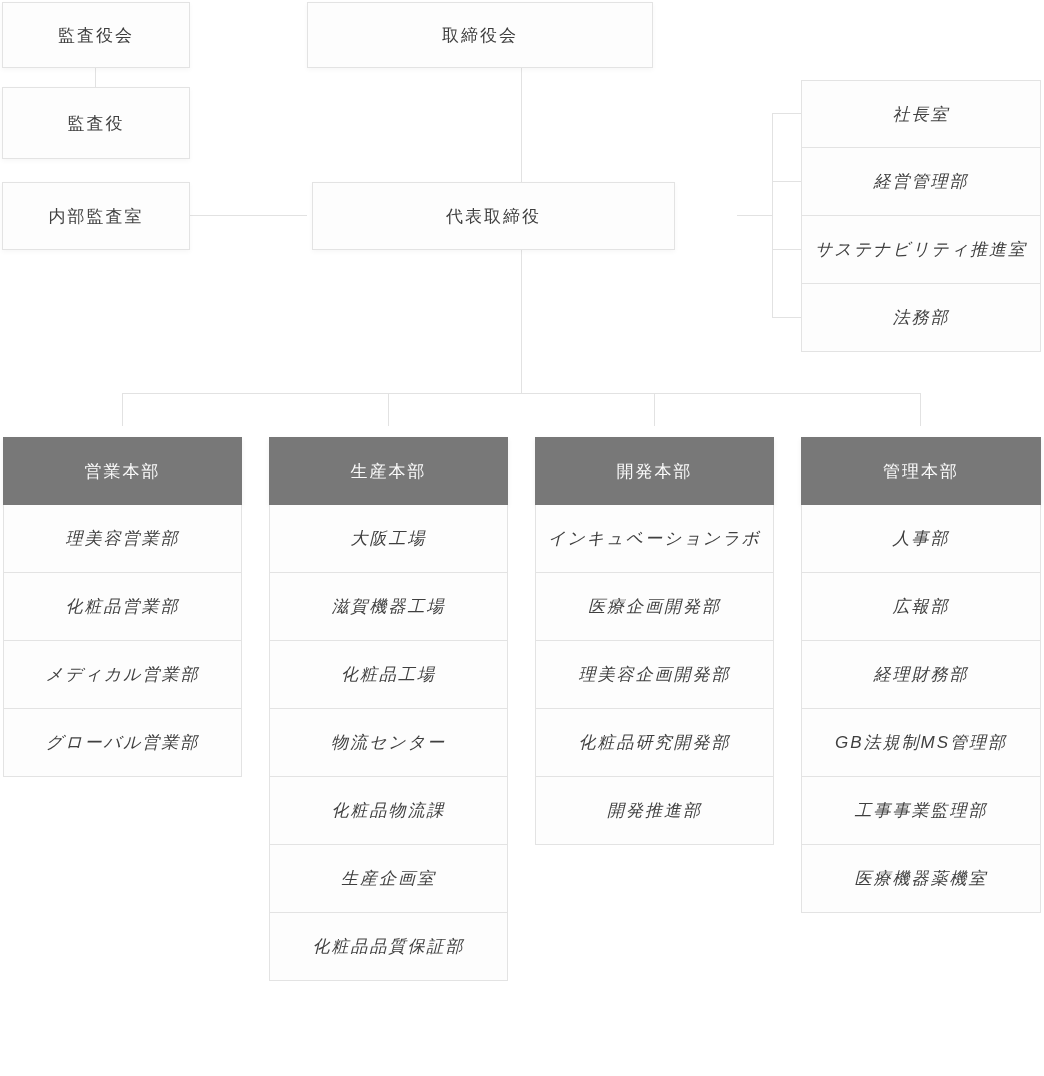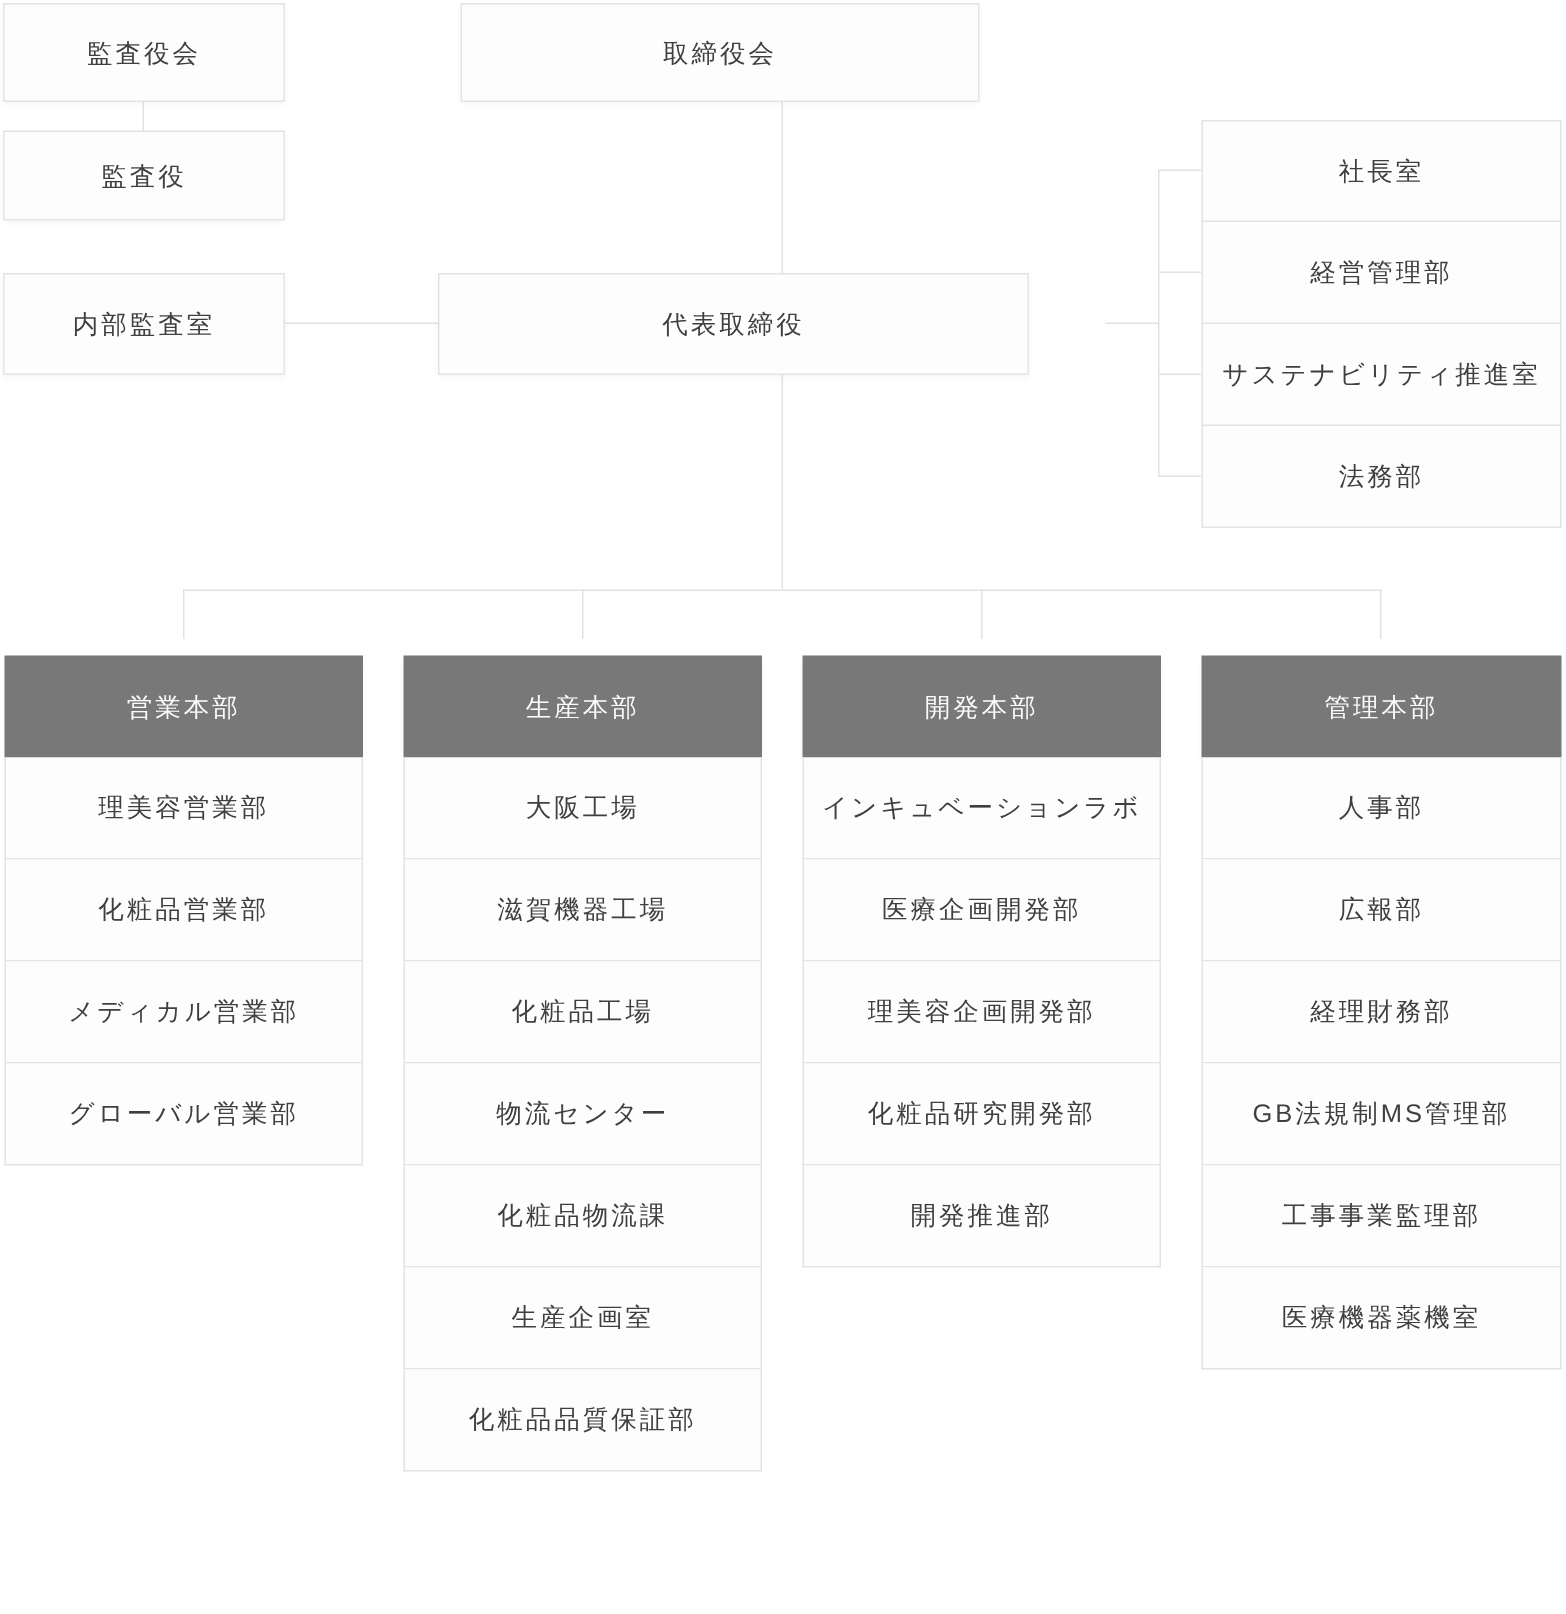--- a/index.html
+++ b/index.html
@@ -32,21 +32,21 @@
     display:flex;align-items:center;justify-content:center;
     font-size:17px;letter-spacing:2px;
     box-shadow:0 2px 5px rgba(0,0,0,0.06);
     margin-top:11px;
   }
   .row{
     box-sizing:border-box;height:68px;
     background:var(--box-bg);
     border:1px solid var(--box-border);border-top:0;
     display:flex;align-items:center;justify-content:center;
-    font-size:17px;color:var(--text);letter-spacing:2px;
+    font-size:17px;color:var(--text);letter-spacing:2px;font-style:italic;
   }
   .col.bordered-top .row:first-child{border-top:1px solid var(--box-border);}
   .line{position:absolute;background:var(--line);}
   .h{height:1px;}
   .v{width:1px;}
 </style>
 </head>
 <body>
 
 <div class="stage">
@@ -61,24 +61,24 @@
   <div class="line h" style="left:772px;top:249px;width:29px"></div>
   <div class="line h" style="left:772px;top:317px;width:29px"></div>
   <div class="line v" style="left:521px;top:250px;height:143px"></div>
   <div class="line h" style="left:122px;top:393px;width:799px"></div>
   <div class="line v" style="left:122px;top:393px;height:33px"></div>
   <div class="line v" style="left:388px;top:393px;height:33px"></div>
   <div class="line v" style="left:654px;top:393px;height:33px"></div>
   <div class="line v" style="left:920px;top:393px;height:33px"></div>
 
   <div class="box" style="left:2px;top:2px;width:188px;height:66px">監査役会</div>
-  <div class="box" style="left:2px;top:87px;width:188px;height:60px">監査役</div>
+  <div class="box" style="left:2px;top:87px;width:188px;height:72px">監査役</div>
   <div class="box" style="left:2px;top:182px;width:188px;height:68px">内部監査室</div>
   <div class="box" style="left:307px;top:2px;width:346px;height:66px">取締役会</div>
-  <div class="box" style="left:292px;top:182px;width:394px;height:68px">代表取締役</div>
+  <div class="box" style="left:312px;top:182px;width:363px;height:68px">代表取締役</div>
 
   <div class="col bordered-top" style="left:801px;top:80px;width:240px">
     <div class="row">社長室</div>
     <div class="row">経営管理部</div>
     <div class="row">サステナビリティ推進室</div>
     <div class="row">法務部</div>
   </div>
 
   <div class="col" style="left:3px;top:426px;width:239px">
     <div class="hdr">営業本部</div>

